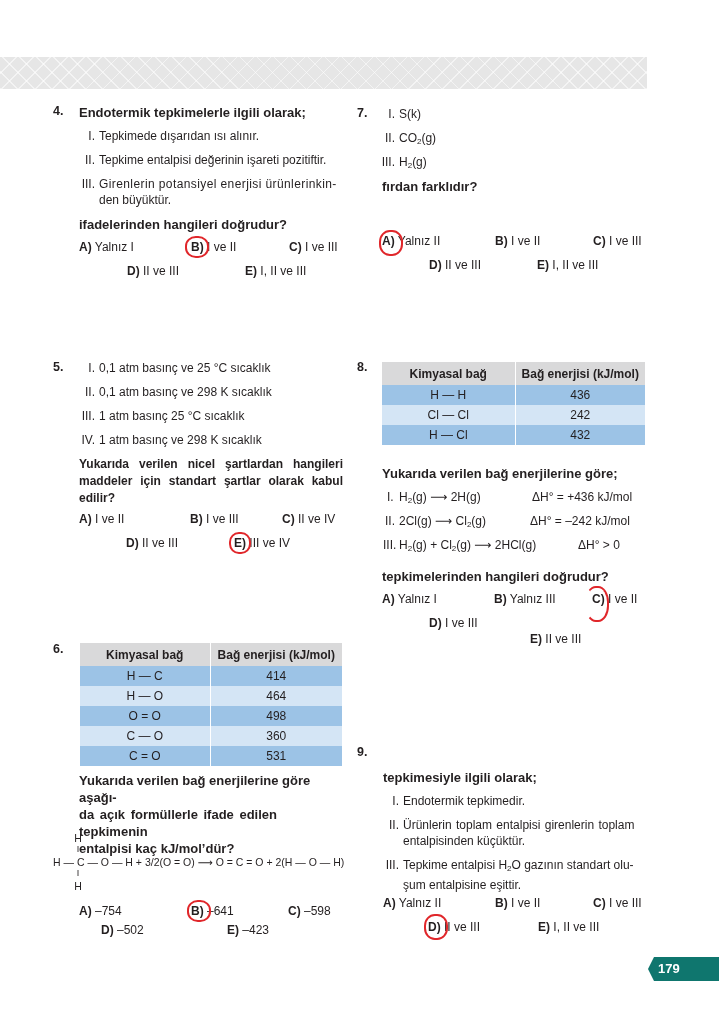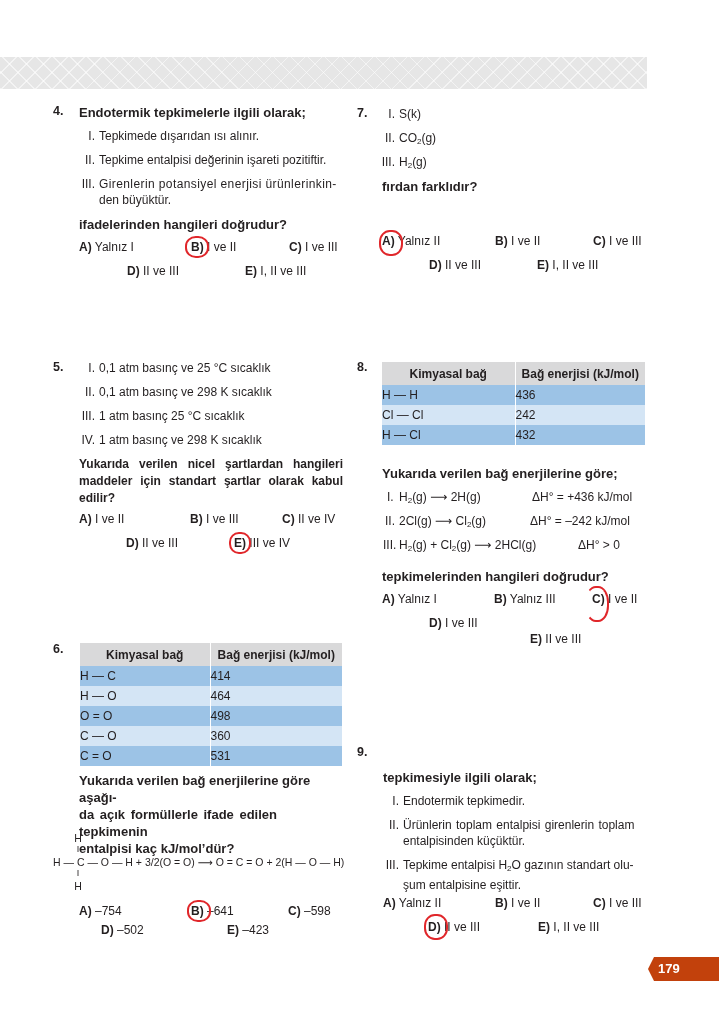--- a/index.html
+++ b/index.html
@@ -20,30 +20,30 @@
   .item { font-size: 12px; line-height: 16px; display: flex; }
   .item .rn { display: inline-block; text-align: right; padding-right: 4px; }
   .bold-q { font-weight: bold; font-size: 12px; line-height: 17px; text-align: justify; }
   .opts { position: relative; height: 46px; font-size: 12px; }
   .opt { position: absolute; white-space: nowrap; }
   .opt b { font-weight: bold; }
   sub { font-size: 8px; vertical-align: -2px; }
 
   table.bond { border-collapse: collapse; font-size: 12px; }
   table.bond th { background: #d9d9da; font-weight: bold; height: 23px; padding: 0 6px; color: #231f20; }
-  table.bond td { height: 20px; text-align: left; }
+  table.bond td { height: 20px; text-align: center; }
   table.bond th + th, table.bond td + td { border-left: 1px solid #ffffff; }
   table.bond tr.dark td { background: #9cc3e6; }
   table.bond tr.light td { background: #d4e5f5; }
 
   .mark { position: absolute; border: 2px solid #e0262a; border-radius: 45%; pointer-events: none; }
 
   .page-num {
     position: absolute; left: 648px; top: 957px; width: 71px; height: 24px;
-    background: #c2410c; color: #fff; font-weight: bold; font-size: 13px;
+    background: #0f766e; color: #fff; font-weight: bold; font-size: 13px;
     line-height: 24px; padding-left: 10px;
     clip-path: polygon(6px 0, 100% 0, 100% 100%, 6px 100%, 0 50%);
   }
 
   .struct { position: absolute; font-size: 10.5px; }
   .struct .center { position: absolute; width: 10px; text-align: center; }
 </style>
 </head>
 <body>
 

